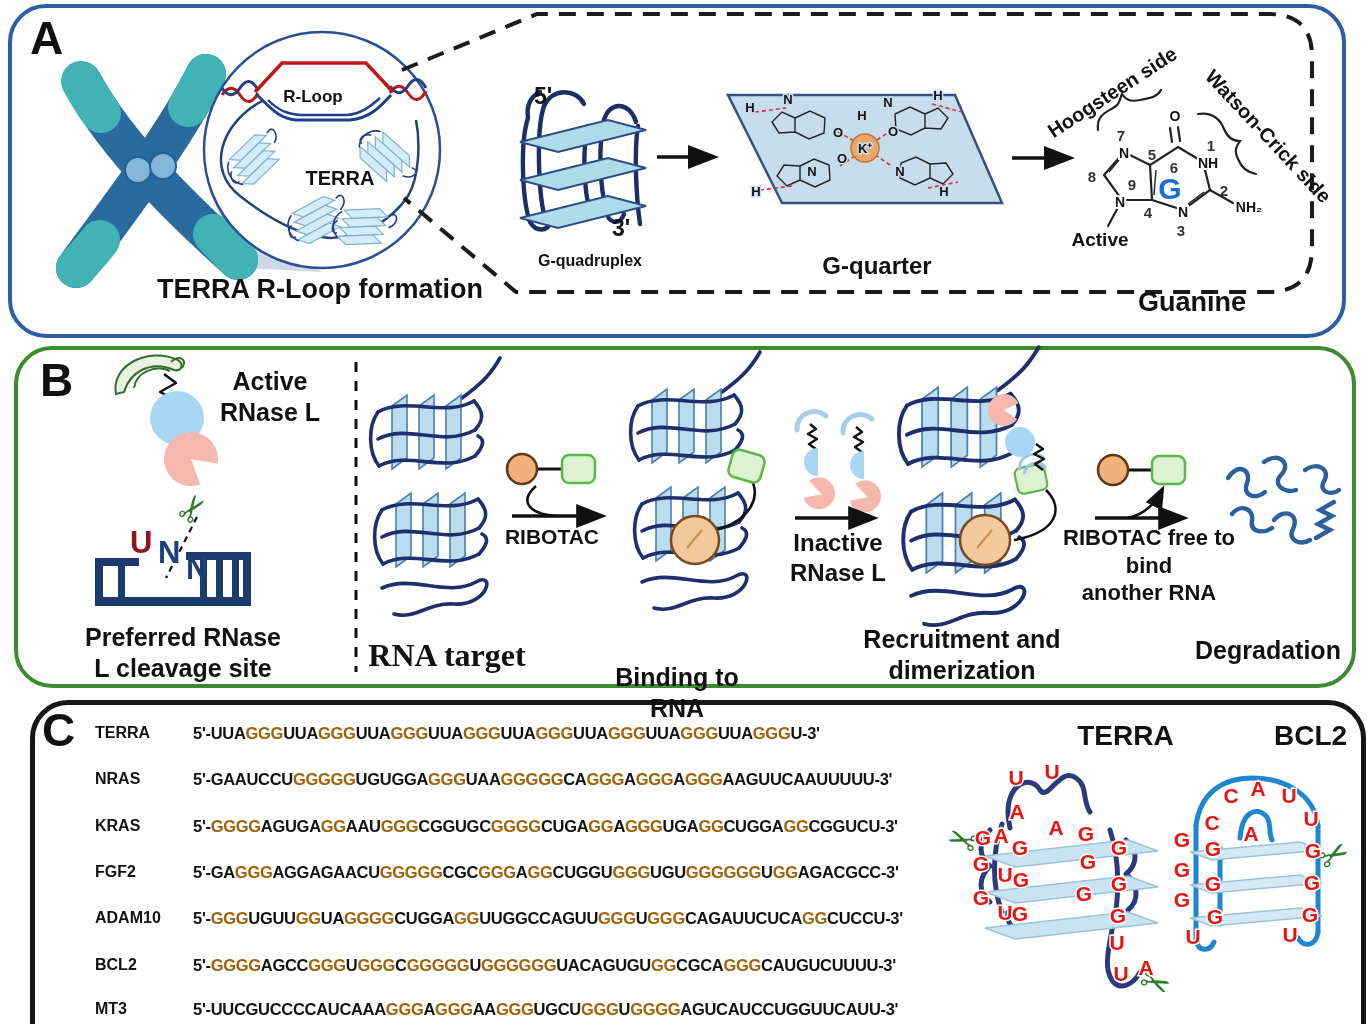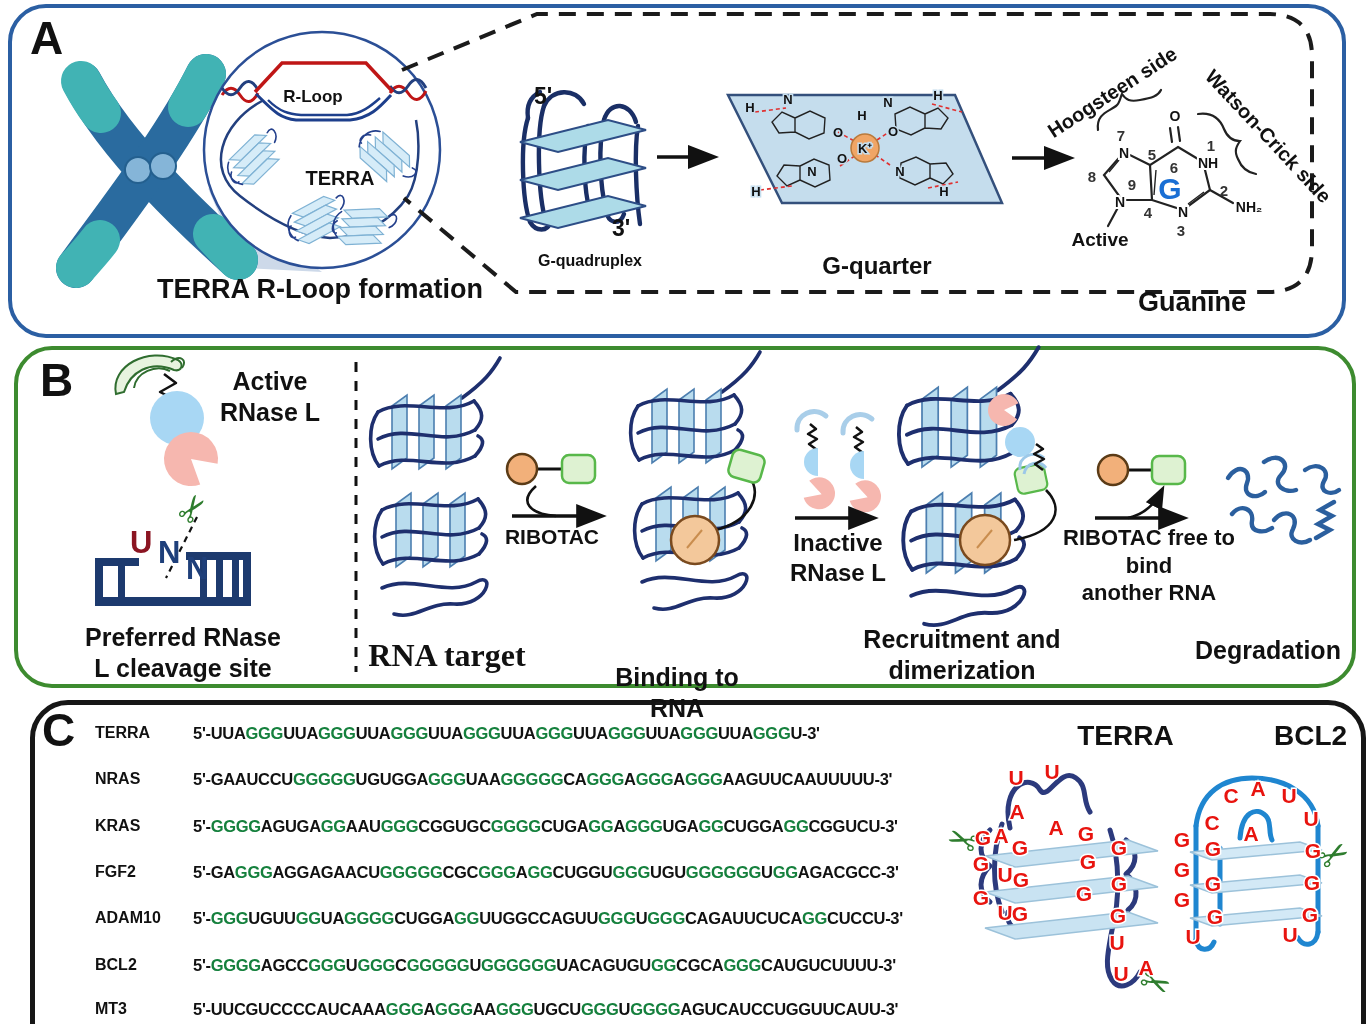--- a/index.html
+++ b/index.html
@@ -32,21 +32,21 @@
         paint-order:stroke;stroke:#fff;stroke-width:4px;}
   .num{font:700 15px "Liberation Sans",sans-serif;fill:#333;text-anchor:middle;}
   .rl{font:700 21px "Liberation Sans",sans-serif;fill:#e8140f;text-anchor:middle;
       paint-order:stroke;stroke:#fff;stroke-width:3px;}
   .sciss{font-size:36px;fill:#2e7d2e;text-anchor:middle;}
   .brace{stroke:#222;stroke-width:2.2;fill:none;stroke-linecap:round;}
   .seqrow{position:absolute;height:24px;}
   .gene{position:absolute;left:95px;width:92px;font:700 16px "Liberation Sans",sans-serif;color:#111;}
   .seq{position:absolute;left:193px;white-space:nowrap;
        font:700 16.5px/1.2 "Liberation Sans",sans-serif;color:#111;letter-spacing:-0.3px;}
-  .seq .red{color:#15803d;}
+  .seq .red{color:#a16207;}
   .sq{stroke:#2b5f9e;stroke-width:4.4;fill:none;stroke-linecap:round;}
   .zig{stroke:#111;stroke-width:2.5;fill:none;stroke-linejoin:round;}
   .ribbon{fill:#e7f3df;stroke:#2f6d2f;stroke-width:2;}
   .ribL{stroke:#a9cee9;stroke-width:5;fill:none;stroke-linecap:round;}
 </style>
 </head>
 <body>
 
 <div id="stage">
 

